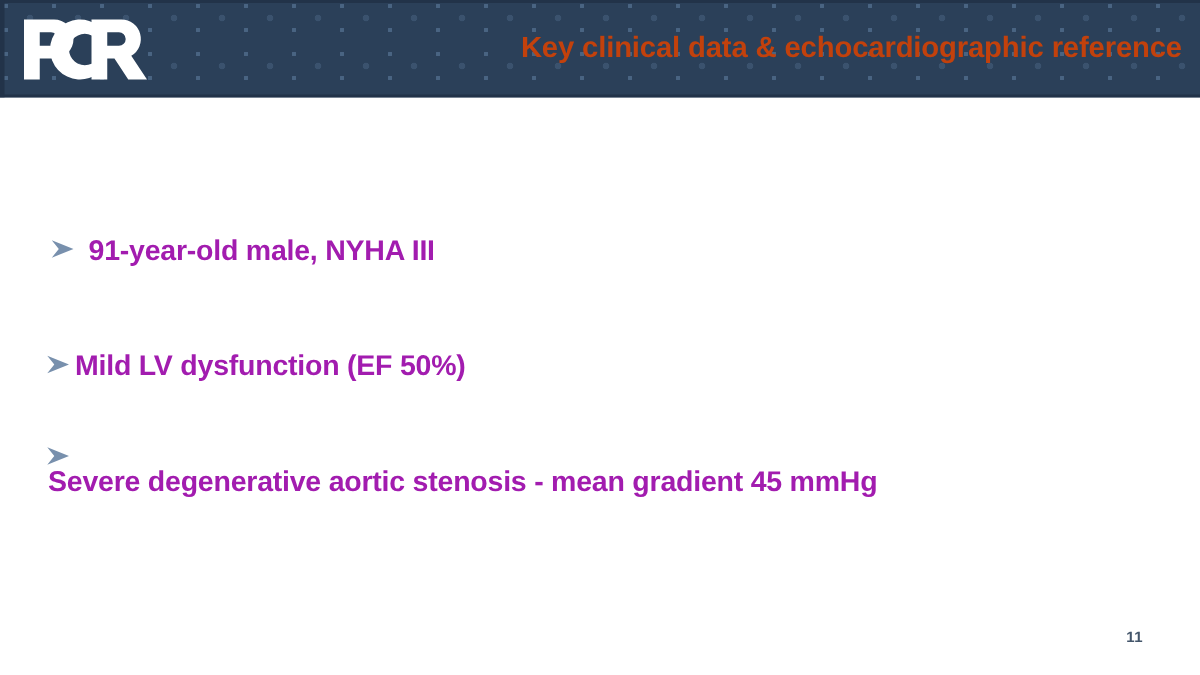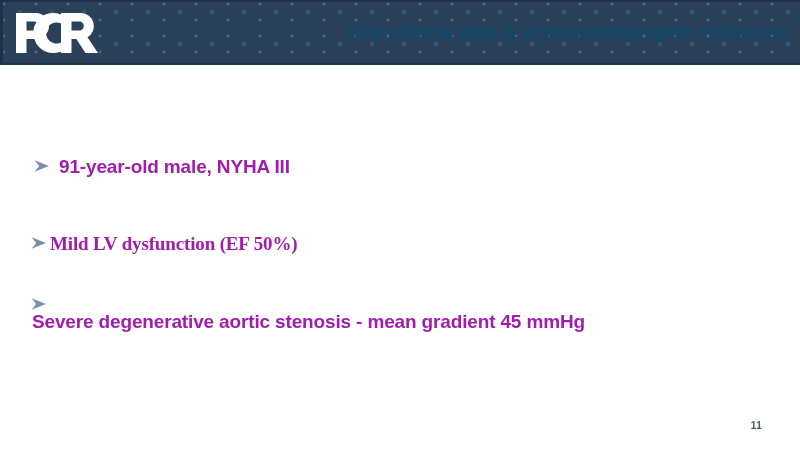--- a/index.html
+++ b/index.html
@@ -80,21 +80,21 @@
   .slide-title {
     position: absolute;
     left: 200px;
     top: 0;
     width: 588px;
     height: 65px;
     display: flex;
     align-items: center;
     justify-content: flex-end;
     z-index: 3;
-    color: #0c4a6e;
+    color: #c2410c;
     font-size: 19.5px;
     font-weight: bold;
     letter-spacing: -0.1px;
     text-align: right;
     white-space: nowrap;
   }
 
   
   .body {
     position: absolute;
@@ -105,21 +105,21 @@
   }
 
   .bullet-row {
     position: absolute;
     display: flex;
     align-items: baseline;
     white-space: nowrap;
   }
 
   .bullet-row.b1 { left: 33px; top: 90px; }
-  .bullet-row.b2 { left: 30px; top: 167px; font-family: Liberation Serif, serif; }
+  .bullet-row.b2 { left: 30px; top: 167px; }
   .bullet-row.b3 { left: 30px; top: 228px; flex-direction: column; }
 
   .bullet-marker {
     flex: 0 0 auto;
     width: 18px;
     height: 18px;
     position: relative;
     top: 2px;
   }
   .bullet-marker svg { display: block; }

